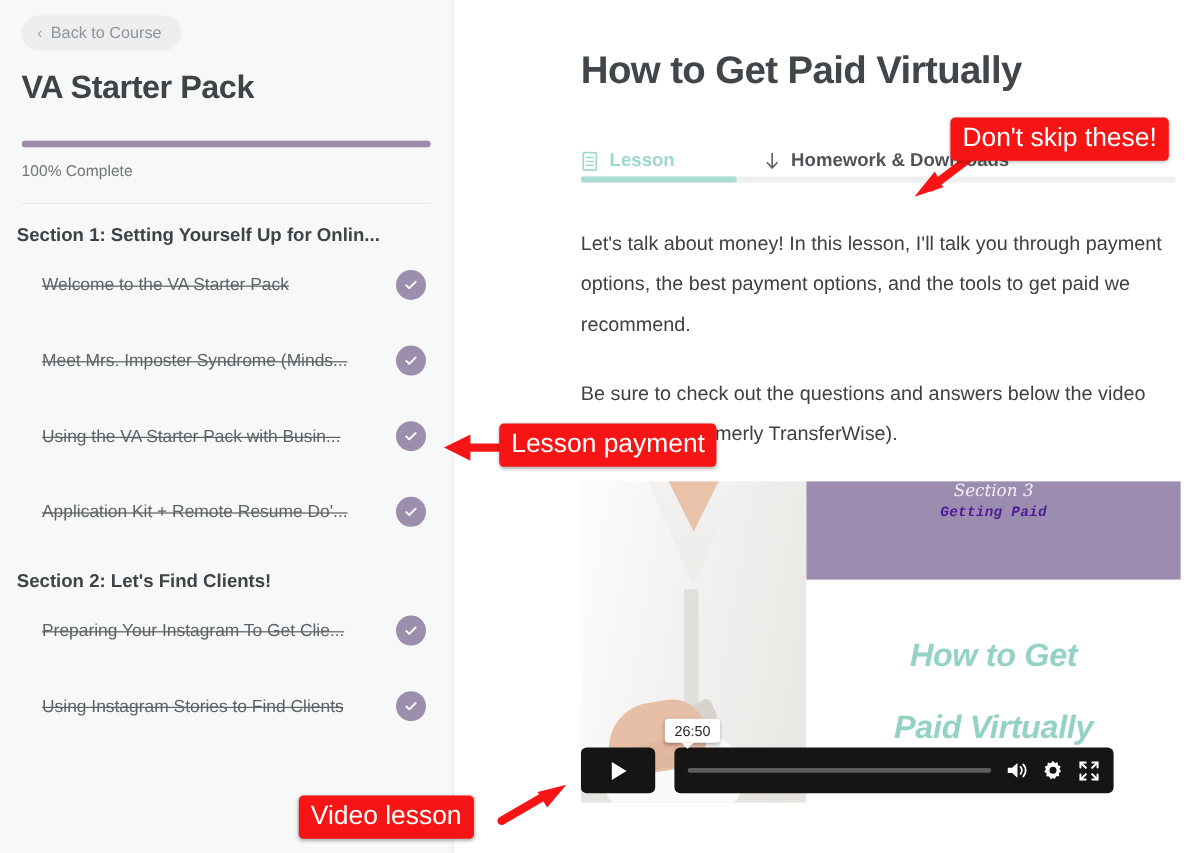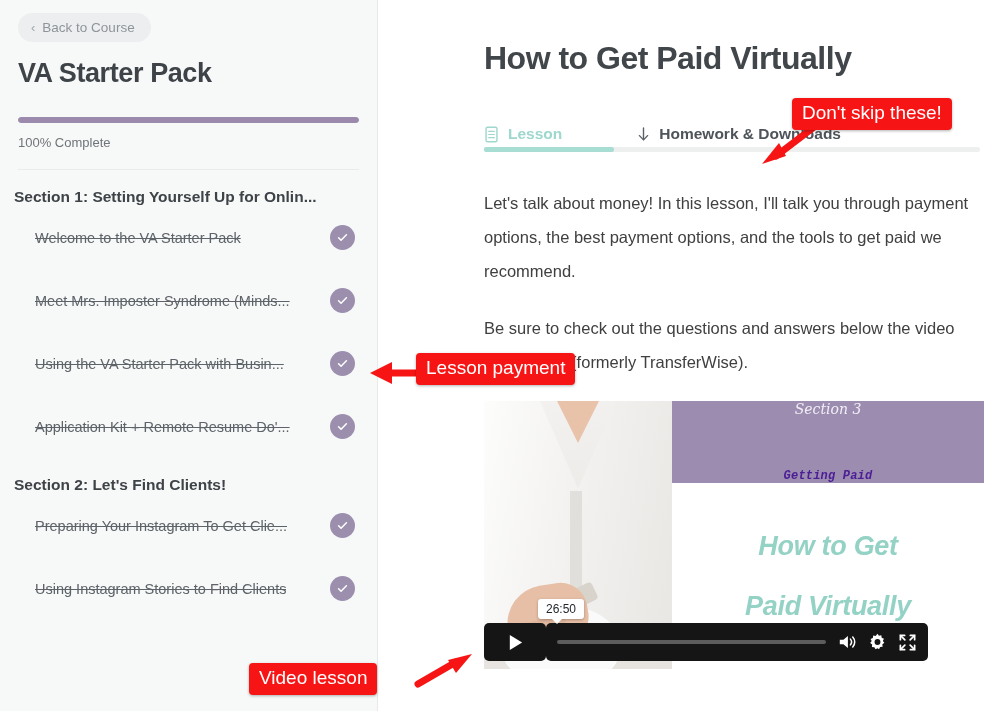--- a/index.html
+++ b/index.html
@@ -139,21 +139,21 @@
   .coin {
     position: absolute; left: 86px; bottom: 64px; width: 26px; height: 19px;
     background: #d8d4cc; border-radius: 4px; transform: rotate(-26deg);
   }
   .video-right {
     position: absolute; left: 188px; top: 0; right: 0; height: 268px;
     background: #ffffff;
   }
   .slide-banner {
     height: 82px; background: #9b8cb0; display: flex; flex-direction: column;
-    align-items: center; justify-content: space-between; gap: 3px;
+    align-items: center; justify-content: flex-start; gap: 3px;
   }
   .slide-section {
     color: #f2eef6; font-size: 14px; font-style: italic;
     font-family: "DejaVu Serif", serif;
   }
   .slide-sub {
     color: #4c1d95; font-size: 12px; font-weight: 700; font-style: italic;
     letter-spacing: .2px;
     font-family: Liberation Mono, monospace;
   }
@@ -161,21 +161,21 @@
     height: 186px; display: flex; flex-direction: column;
     align-items: center; justify-content: center; gap: 24px;
   }
   .slide-head {
     color: #93d2c4; font-size: 27px; font-weight: 700; font-style: italic;
     letter-spacing: -.3px; line-height: 36px; text-align: center;
   }
 
   .controls {
     position: absolute; left: 0; bottom: 8px; width: 444px;
-    display: flex; align-items: center; gap: 0; z-index: 5;
+    display: flex; align-items: center; gap: 16px; z-index: 5;
   }
   .play-btn {
     width: 62px; height: 38px; background: #151515; border-radius: 5px;
     display: flex; align-items: center; justify-content: center;
   }
   .control-bar {
     flex: 1; height: 38px; background: #151515; border-radius: 5px;
     display: flex; align-items: center; padding: 0 11px; gap: 11px;
     position: relative;
   }
@@ -191,21 +191,21 @@
   }
   .time-tip:after {
     content: ""; position: absolute; left: 14px; bottom: -5px;
     border-left: 5px solid transparent; border-right: 5px solid transparent;
     border-top: 5px solid #ffffff;
   }
 
   
   .callout {
     position: absolute; background: #f71414; color: #ffffff;
-    font-size: 19px; border-radius: 4px; padding: 4px 10px 6px 10px;
+    font-size: 22px; border-radius: 4px; padding: 4px 10px 6px 10px;
     white-space: nowrap; z-index: 40;
     box-shadow: 0 1px 3px rgba(0,0,0,.30);
     font-family: "Liberation Sans", sans-serif;
   }
   .anno-arrow { position: absolute; z-index: 39; }
 </style>
 </head>
 <body>
 
 <div class="app">

